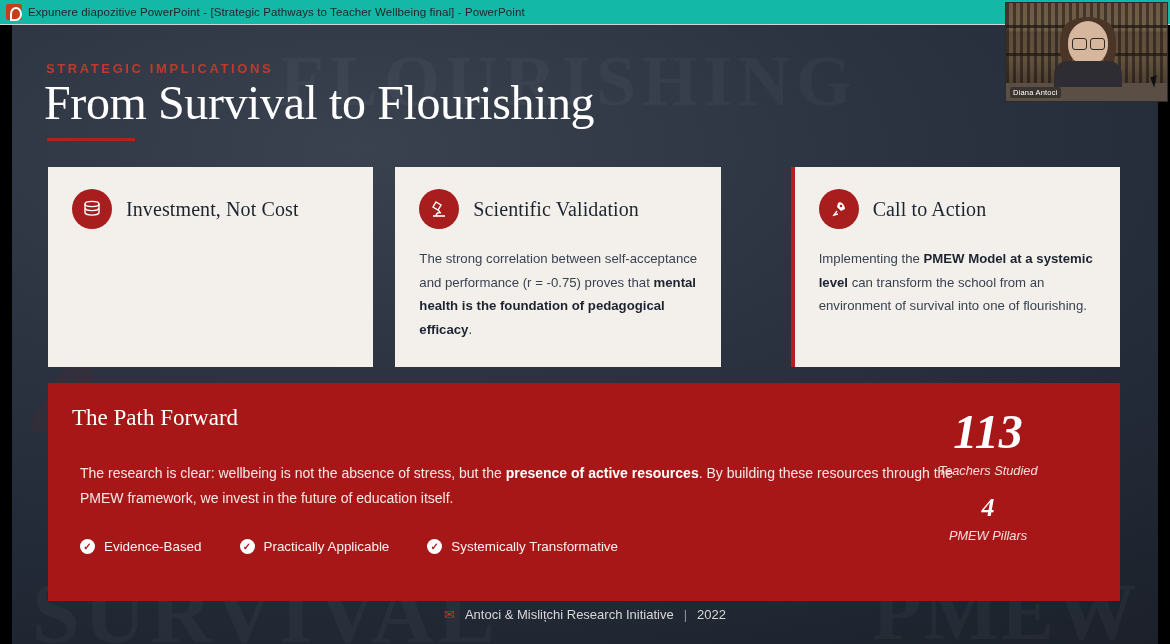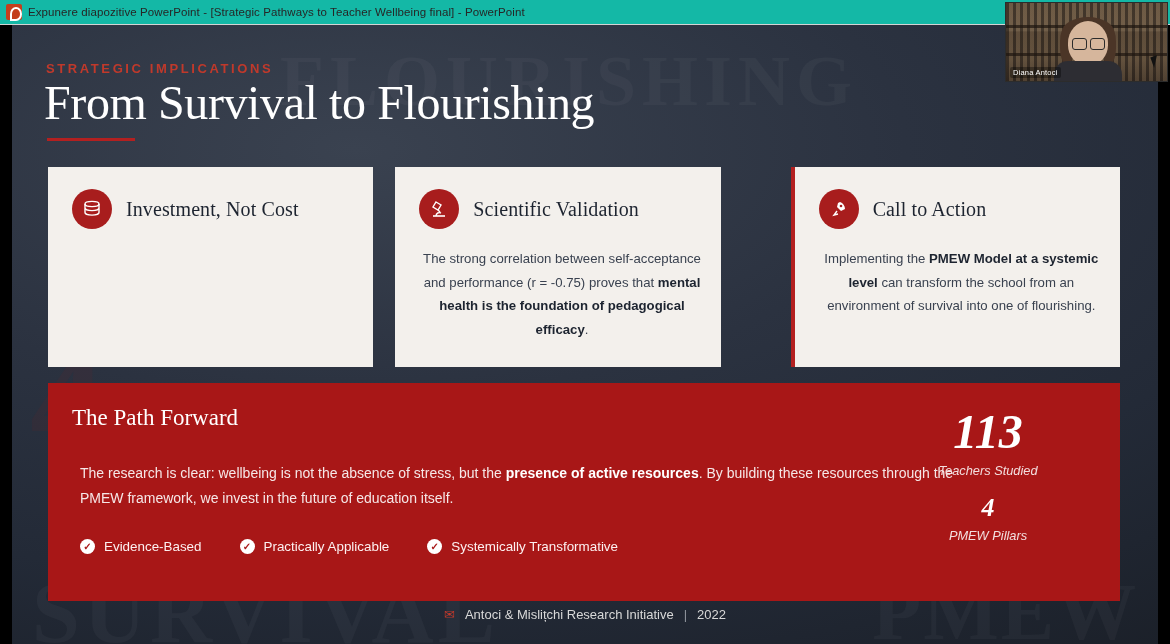--- a/index.html
+++ b/index.html
@@ -67,21 +67,20 @@
     position: absolute; left: 35px; top: 113px; width: 88px; height: 3px;
     background: #b32020;
   }
 
   
   .cards { position: absolute; left: 36px; top: 142px; width: 1072px; height: 200px;
            display: flex; gap: 22px; }
   .card {
     flex: 1 1 0; background: #f3f0ec; position: relative;
     padding: 22px 16px 0 24px;
-    text-align: center;
   }
   .card.accent { border-left: 4px solid #b32020; margin-left: 48px; }
   .card-head { display: flex; align-items: center; gap: 14px; }
   .badge {
     width: 40px; height: 40px; border-radius: 50%;
     background: #a81d1d; flex: 0 0 auto;
     display: flex; align-items: center; justify-content: center;
     color: #fff;
   }
   .badge svg { display: block; }
@@ -132,21 +131,21 @@
   .footer {
     position: absolute; left: 0; top: 582px; width: 1146px;
     display: flex; align-items: center; justify-content: center; gap: 10px;
     font-size: 13px; color: #d8d8d8;
   }
   .footer .env { color: #c0392b; font-size: 13px; }
   .footer .sep { color: #8d939c; }
 
   
   .webcam {
-    position: absolute; right: 2px; top: 2px; width: 163px; height: 80px;
+    position: absolute; right: 2px; top: 2px; width: 163px; height: 100px;
     background: #5b4f45; overflow: hidden; z-index: 30;
     border: 1px solid #2c2c2c;
   }
   .shelf { position: absolute; left: 0; top: 0; width: 163px; height: 80px;
            background: linear-gradient(180deg,#6b5a49 0%,#7a6a57 35%,#5c4d3f 36%,#6d5d4b 70%,#4e4239 100%); }
   .shelf:before {
     content: ""; position: absolute; left: 0; top: 0; width: 163px; height: 80px;
     background:
       repeating-linear-gradient(90deg, rgba(40,30,22,0.55) 0 3px, rgba(155,120,80,0.25) 3px 7px),
       linear-gradient(180deg, rgba(0,0,0,0.12), rgba(0,0,0,0.32));

